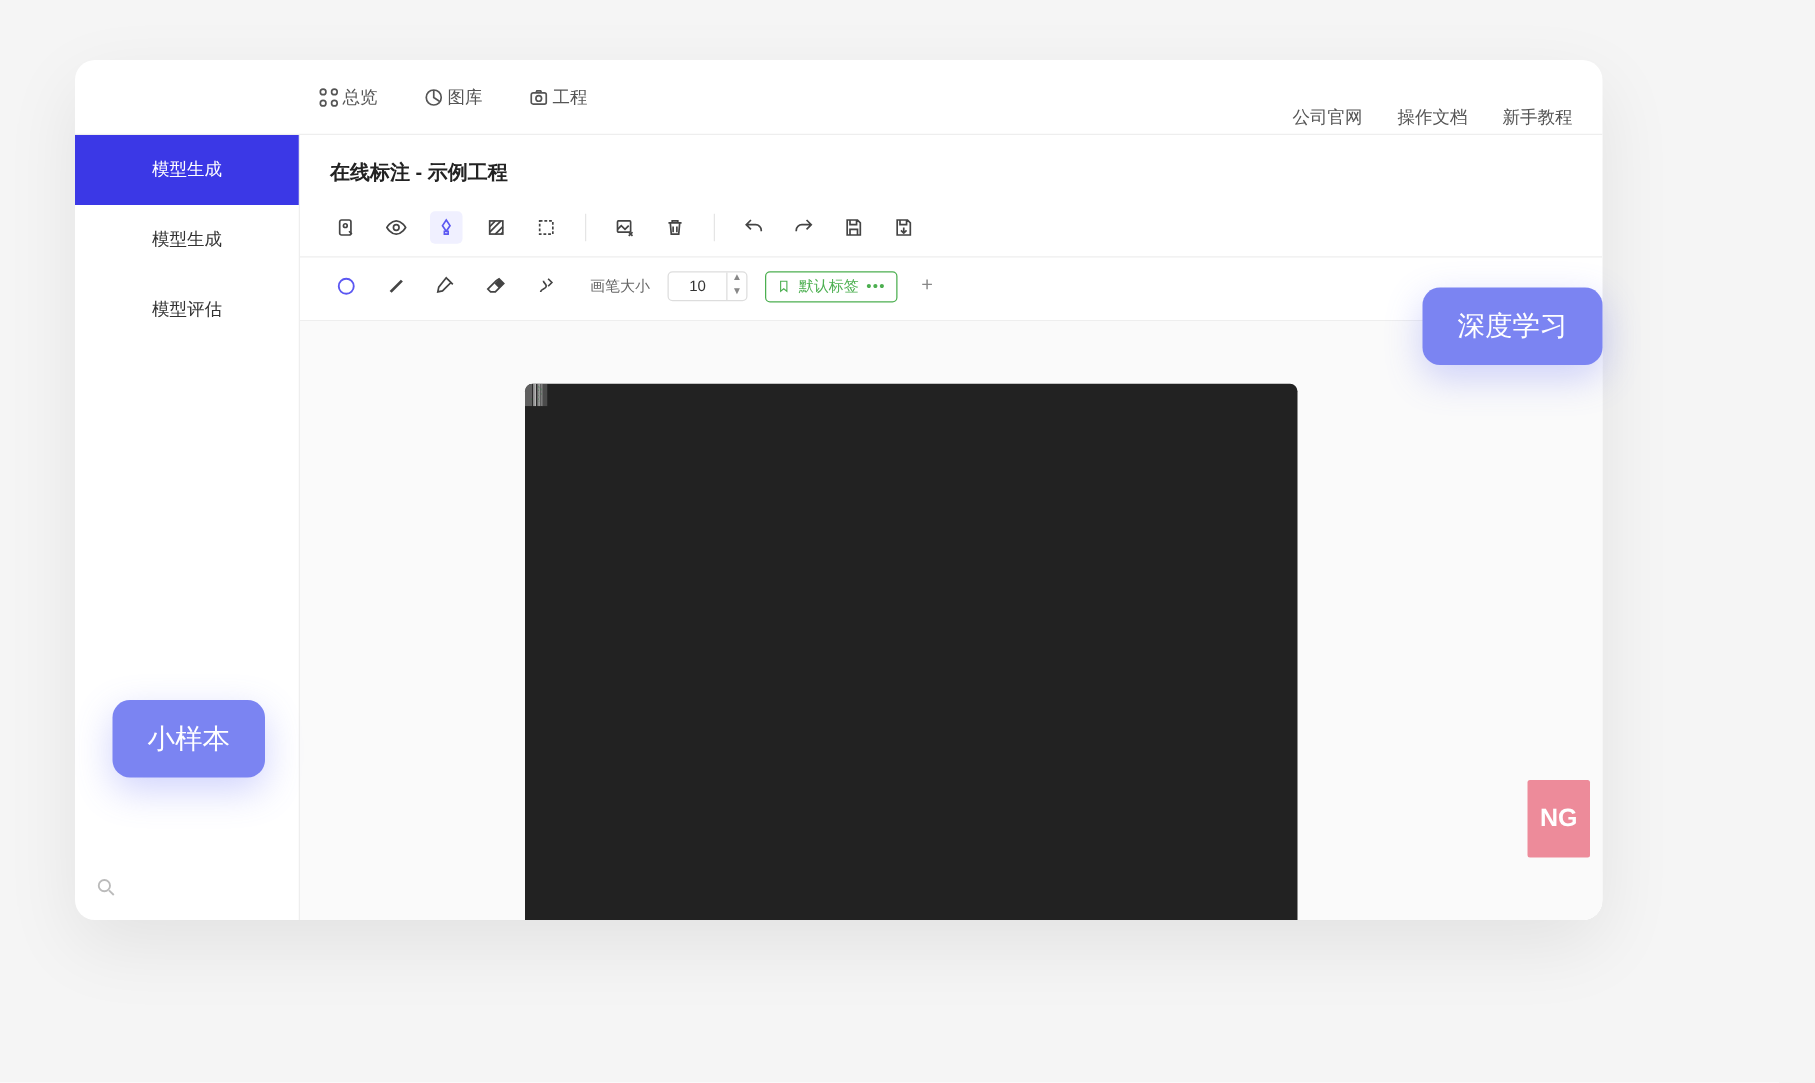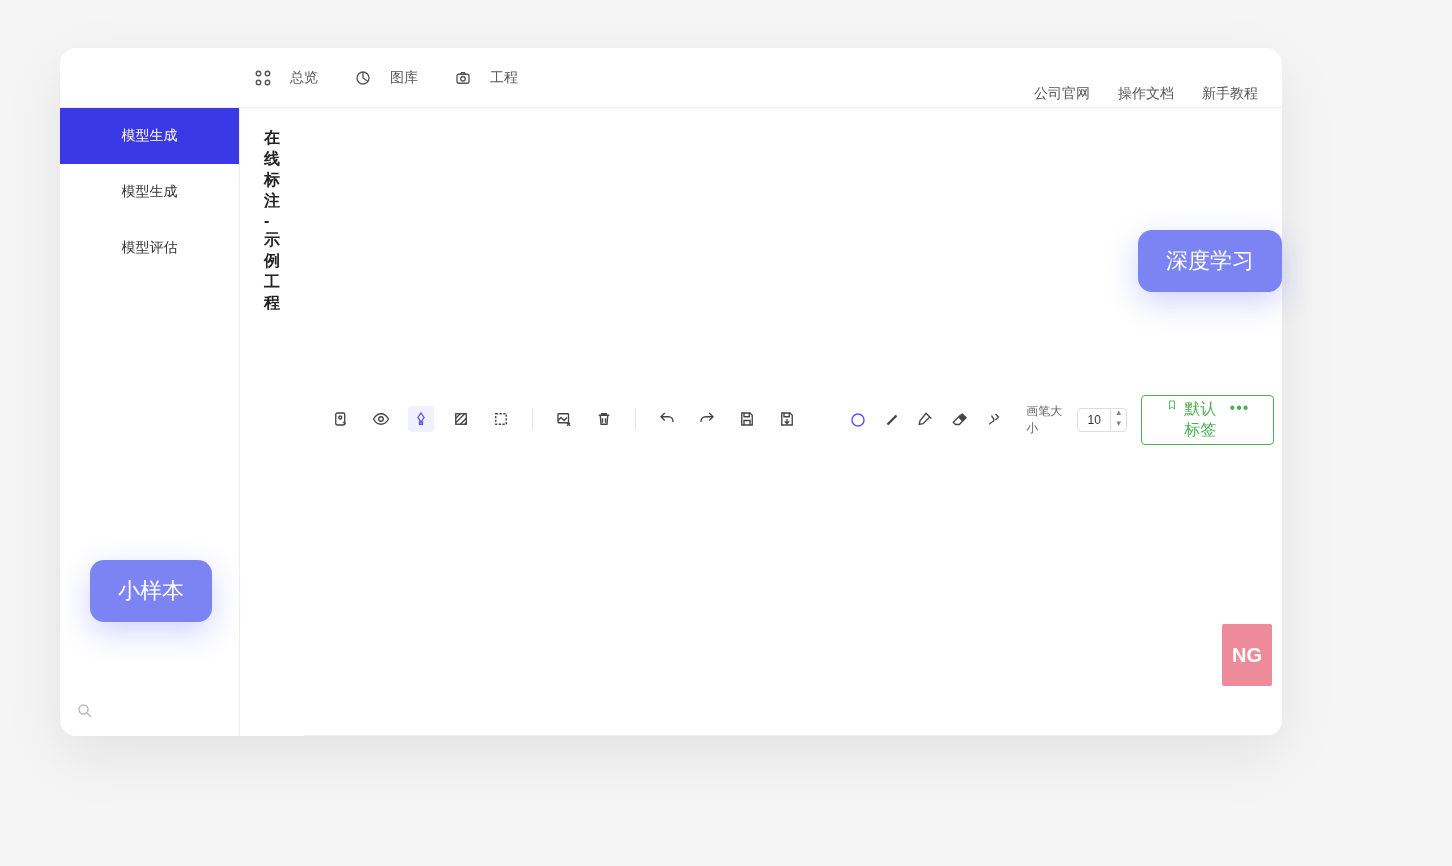--- a/index.html
+++ b/index.html
@@ -14,35 +14,35 @@
       display: flex; flex-direction: column;
       overflow: hidden;
     }
     .topnav {
       height: 60px;
       display: flex; align-items: center;
       padding: 0 24px;
       border-bottom: 1px solid #eee;
     }
     .topnav-left { display: flex; gap: 36px; margin-left: 170px; }
-    .topnav-item { display: flex; align-items: center; gap: 18px; font-size: 14px; color: #555; cursor: pointer; }
+    .topnav-item { display: flex; align-items: center; gap: 2px; font-size: 14px; color: #555; cursor: pointer; }
     .topnav-right { margin-left: auto; display: flex; gap: 28px; font-size: 14px; color: #555; }
     .topnav-link { cursor: pointer; margin-top: 32px; }
     .body { flex: 1; display: flex; overflow: hidden; }
     .sidebar { width: 180px; border-right: 1px solid #eee; display: flex; flex-direction: column; }
     .sidebar-item {
       height: 56px; display: flex; align-items: center; justify-content: center;
       font-size: 14px; color: #333; cursor: pointer;
     }
     .sidebar-item.active { background: #3b38e6; color: #fff; }
     .sidebar-search {
       margin-top: auto; padding: 12px 16px;
       color: #bbb;
     }
-    .main { flex: 1; display: flex; flex-direction: row; background: #fff; overflow: hidden; }
+    .main { flex: 1; display: flex; flex-direction: column; background: #fff; overflow: hidden; }
     .page-title {
       padding: 20px 24px 16px;
       font-size: 16px; font-weight: 700; color: #222;
     }
     .toolbar {
       display: flex; align-items: center; gap: 14px;
       padding: 4px 24px 10px;
       border-bottom: 1px solid #eee;
     }
     .tool-btn {
@@ -60,23 +60,23 @@
     .brush-size {
       display: flex; align-items: center;
       border: 1px solid #ddd; border-radius: 4px;
       font-size: 12px; color: #333;
       width: 64px; height: 24px;
     }
     .brush-size .val { flex: 1; text-align: center; }
     .brush-size .steppers { width: 16px; display: flex; flex-direction: column; border-left: 1px solid #ddd; }
     .brush-size .steppers span { height: 11px; font-size: 8px; line-height: 1; text-align: center; color: #888; cursor: pointer; }
     .tag-chip {
-      display: flex; align-items: flex-start; gap: 6px;
+      display: flex; align-items: center; gap: 6px;
       border: 1px solid #4caf50; color: #4caf50;
-      padding: 3px 24px; border-radius: 4px; font-size: 16px;
+      padding: 3px 8px; border-radius: 4px; font-size: 12px;
     }
     .tag-chip .dots { letter-spacing: 1px; color: #4caf50; }
     .add-btn {
       width: 20px; height: 20px; display: flex; align-items: center; justify-content: center;
       color: #888; font-size: 16px; cursor: pointer;
     }
     .canvas-area {
       flex: 1; background: #fafafa; overflow: hidden;
       position: relative;
     }

